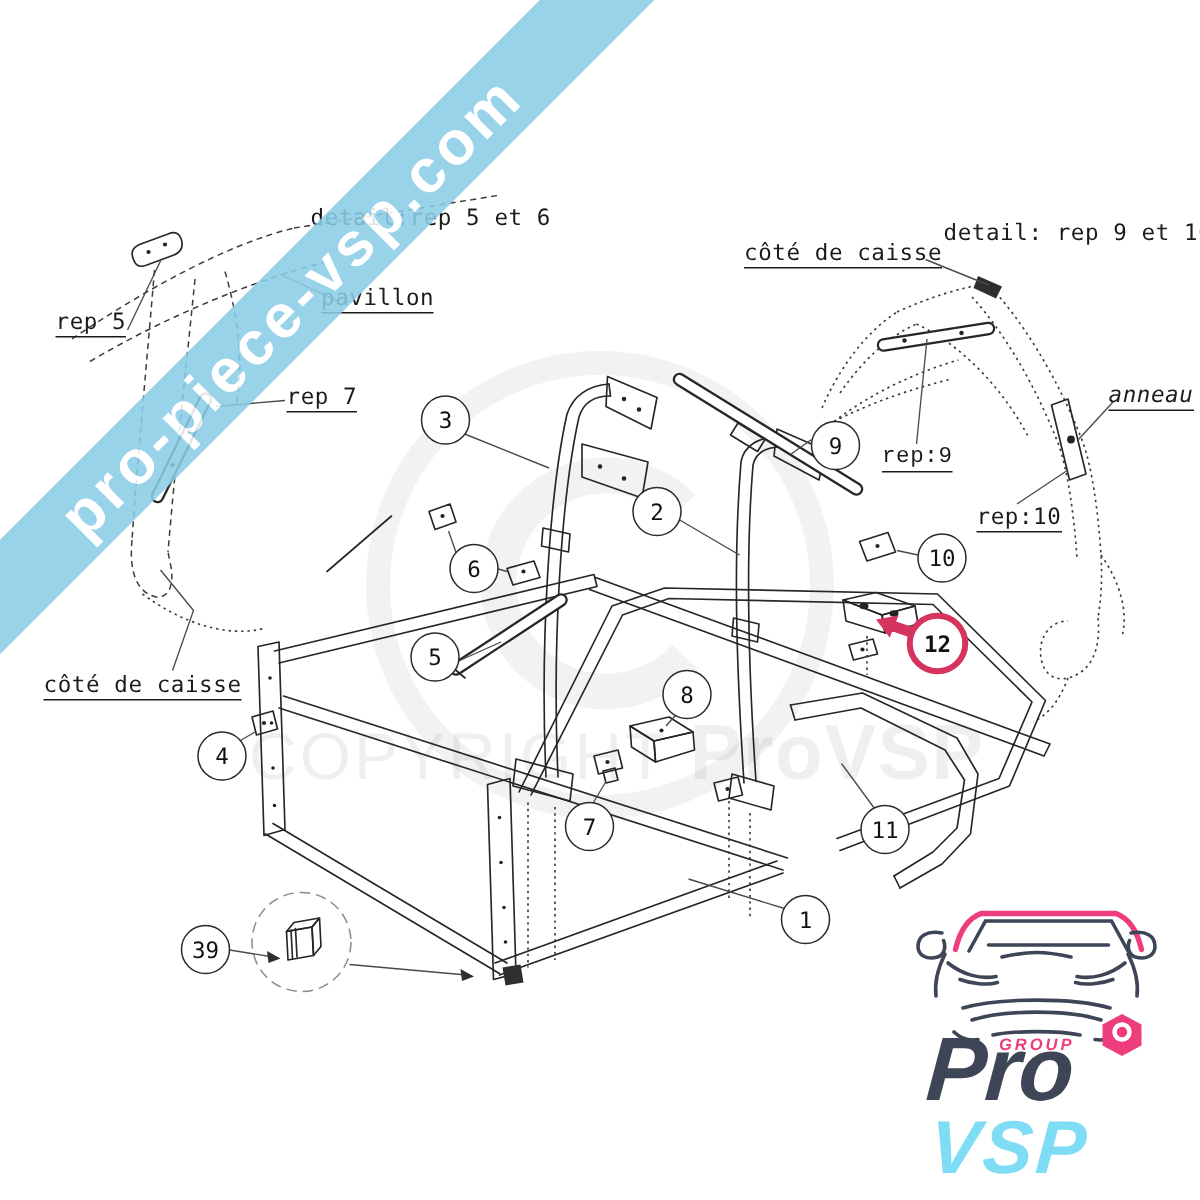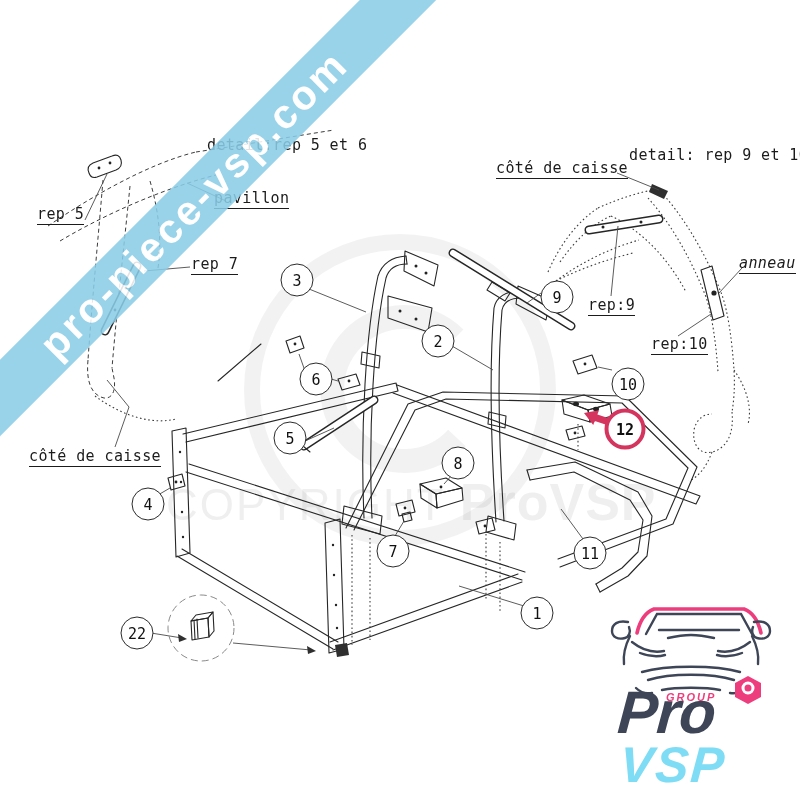--- a/index.html
+++ b/index.html
@@ -242,37 +242,37 @@
     <path class="hot" d="M584,413 L599,410.3 L597.4,414.4 L610.3,418.7 L607.7,425.3 L594.8,420.9 L593.2,425.1 Z"></path>
   </svg>
 
   <div class="lbl" style="left:207px;top:136px;">detail:rep 5 et 6</div>
   <div class="lbl u" style="left:214px;top:189px;">pavillon</div>
   <div class="lbl u" style="left:37px;top:205px;">rep 5</div>
   <div class="lbl u" style="left:191px;top:255px;">rep 7</div>
   <div class="lbl u" style="left:29px;top:447px;">côté de caisse</div>
   <div class="lbl u" style="left:496px;top:159px;">côté de caisse</div>
   <div class="lbl" style="left:629px;top:146px;">detail: rep 9 et 10</div>
-  <div class="lbl u" style="left:588px;top:296px;">rep:9</div>
+  <div class="lbl u" style="left:588px;top:296px;font-family:Liberation Mono, monospace;">rep:9</div>
   <div class="lbl u" style="left:651px;top:335px;">rep:10</div>
   <div class="lbl u" style="left:739px;top:254px;font-style:italic;">anneau</div>
 
   <div class="co" style="left:537px;top:613px;">1</div>
   <div class="co" style="left:438px;top:341px;">2</div>
   <div class="co" style="left:297px;top:280px;">3</div>
   <div class="co" style="left:148px;top:504px;">4</div>
   <div class="co" style="left:290px;top:438px;">5</div>
   <div class="co" style="left:316px;top:379px;">6</div>
   <div class="co" style="left:393px;top:551px;">7</div>
   <div class="co" style="left:458px;top:463px;">8</div>
   <div class="co" style="left:557px;top:297px;">9</div>
-  <div class="co" style="left:628px;top:372px;margin-top:12px;">10</div>
+  <div class="co" style="left:628px;top:372px;">10</div>
   <div class="co" style="left:590px;top:553px;">11</div>
   <div class="co hot2" style="left:625px;top:429px;">12</div>
-  <div class="co" style="left:137px;top:633px;">22</div>
+  <div class="co" style="left:137px;top:633px;">39</div>
 
   <div class="ribbon">
       <span>pro-piece-vsp.com</span>
     </div>
 
   <div class="logo">
     <svg width="200" height="218" viewBox="0 0 200 218">
       <g fill="none" stroke="var(--logo-navy)" stroke-width="2.4" stroke-linecap="round">
         <path d="M41,33 C44,20 50,12 58,9 L148,9 C156,12 162,20 165,33" stroke="var(--logo-pink)" stroke-width="3.6"></path>
         <path d="M50,34 L61,14 L145,14 L156,34"></path>

